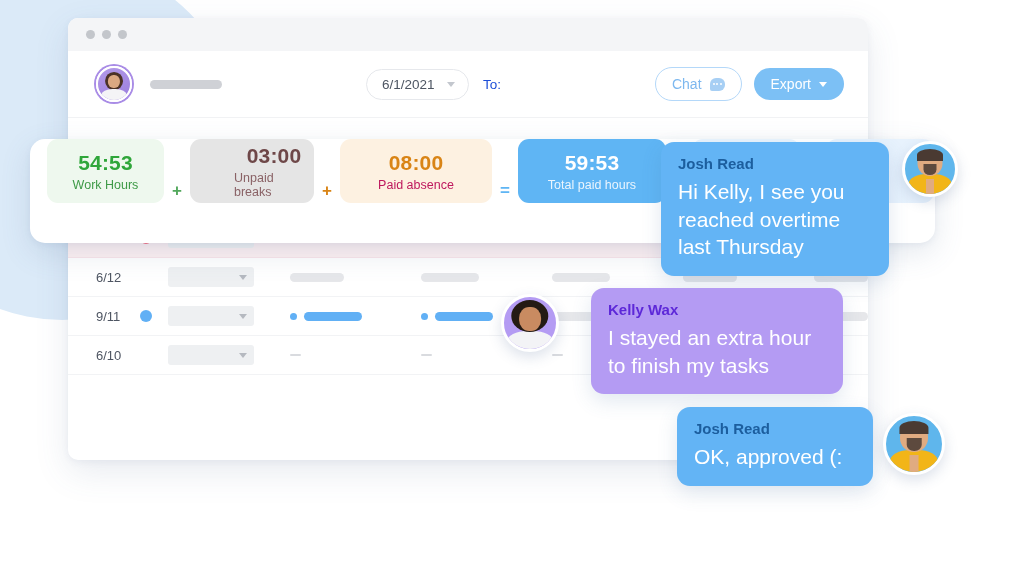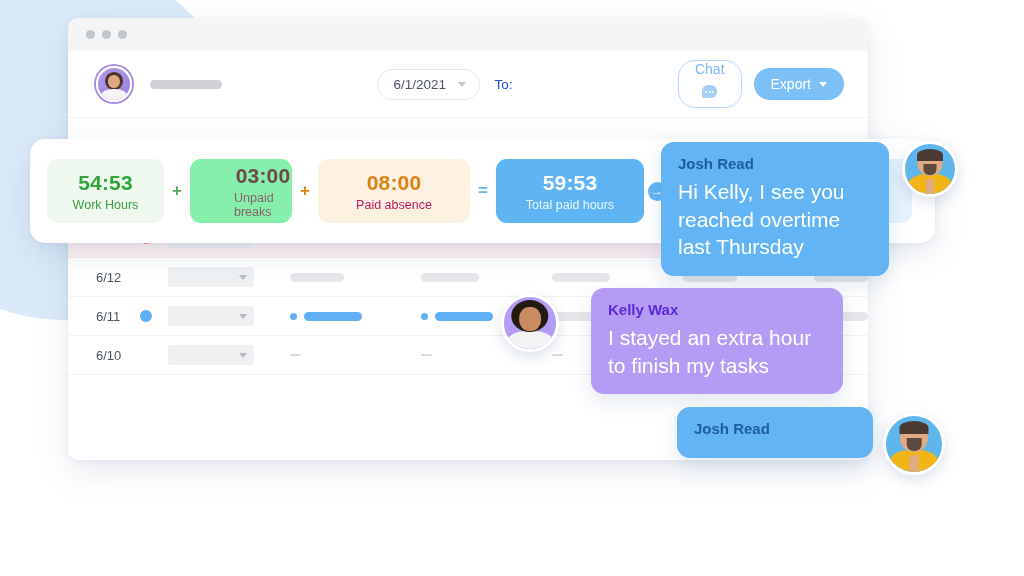--- a/index.html
+++ b/index.html
@@ -93,24 +93,24 @@
   }
   .caret{
     width:0;height:0;
     border-left:4.5px solid transparent;
     border-right:4.5px solid transparent;
     border-top:5px solid #c3c7ce;
     margin-left:12px;
   }
   .to-label{ font-size:13.5px; color:#1d4ed8; margin:0 10px 0 14px; }
   .chat-btn{
-    height:48px; border:1px solid #b4d8f9; border-radius:17px;
+    height:34px; border:1px solid #b4d8f9; border-radius:17px;
     background:#fff; color:#7db8ef;
     font-size:14px; display:flex; align-items:center; gap:8px;
-    padding:0 16px; cursor:pointer;flex-direction:column;
+    padding:0 16px; cursor:pointer;
   }
   .chat-bubble-icon{
     width:15px;height:13px;border-radius:6px 6px 6px 2px;
     background:#a7cff4; position:relative;
     display:flex;align-items:center;justify-content:center;gap:1.5px;
   }
   .chat-bubble-icon i{width:2px;height:2px;border-radius:50%;background:#fff;display:block;}
   .export-btn{
     height:32px; border:none; border-radius:17px;
     background:#7cc0f5; color:#ffffff;
@@ -163,34 +163,34 @@
   .cell.first{ margin-left:36px; }
 
   
   .stats-card{
     position:absolute;
     left:30px; top:139px;
     width:905px; height:104px;
     background:#ffffff;
     border-radius:15px;
     box-shadow:0 10px 30px rgba(90,110,150,.16), 0 2px 6px rgba(90,110,150,.08);
-    display:flex; align-items:center;
+    display:flex; 
     padding:0 17px;
     z-index:5;
   }
   .stat{
     height:64px; border-radius:11px;
     display:flex; flex-direction:column; align-items:center; justify-content:center;
     flex:none;
   }
   .stat .val{ font-size:21px; font-weight:bold; letter-spacing:.2px; }
   .stat .lbl{ font-size:12.5px; margin-top:3px; }
   .s-work{ width:117px; background:#eef8ee; }
   .s-work .val{ color:#2fa63a; } .s-work .lbl{ color:#3e9a47; }
-  .s-unpaid{ width:102px; background:#86efac;padding-left:44px; }
+  .s-unpaid{ width:124px; background:#e5e5e5;padding-left:44px; }
   .s-unpaid .val{ color:#6e4748; } .s-unpaid .lbl{ color:#8a6266; }
   .s-paid{ width:152px; background:#fdf1e1; }
   .s-paid .val{ color:#d98415; } .s-paid .lbl{ color:#be185d; }
   .s-total{ width:148px; background:#5fb5f4; }
   .s-total .val{ color:#ffffff; } .s-total .lbl{ color:#eaf5fe; }
   .s-reg{ width:108px; background:#eaf4fd; }
   .s-reg .val{ color:#6aaeee; } .s-reg .lbl{ color:#9cc3e8; }
   .s-ot{ width:108px; background:#e7f2fd; }
   .s-ot .val{ color:#6aaeee; } .s-ot .lbl{ color:#9cc3e8; }
   .op{
@@ -385,21 +385,21 @@
       <span class="cell">
           <span class="bar w54"></span>
         </span>
       <span class="cell">
           <span class="bar w54"></span>
         </span>
 
     </div>
 
     <div class="row">
-      <span class="date">6/11</span>
+      <span class="date">9/11</span>
       <span class="badge blue"></span>
       <span class="select">
           <span class="caret"></span>
         </span>
       <span class="cell first">
         <span class="dotmark"></span>
         <span class="bar w58 blue"></span>
       </span>
       <span class="cell">
         <span class="dotmark"></span>
@@ -499,20 +499,21 @@
   <span class="hair"></span>
   <span class="face"></span>
 </div>
 <div class="bubble b-purple" id="bubble2">
   <div class="who">Kelly Wax</div>
   <div class="msg">I stayed an extra hour to finish my tasks</div>
 </div>
 
 <div class="bubble b-blue" id="bubble3">
   <div class="who">Josh Read</div>
+  <div class="msg">OK, approved (:</div>
 </div>
 <div class="cav cav-josh" id="avatar-josh2">
   <span class="shirt"></span>
   <span class="neck"></span>
   <span class="head"></span>
   <span class="hair"></span>
   <span class="beard"></span>
 </div>
 
 </body></html>

